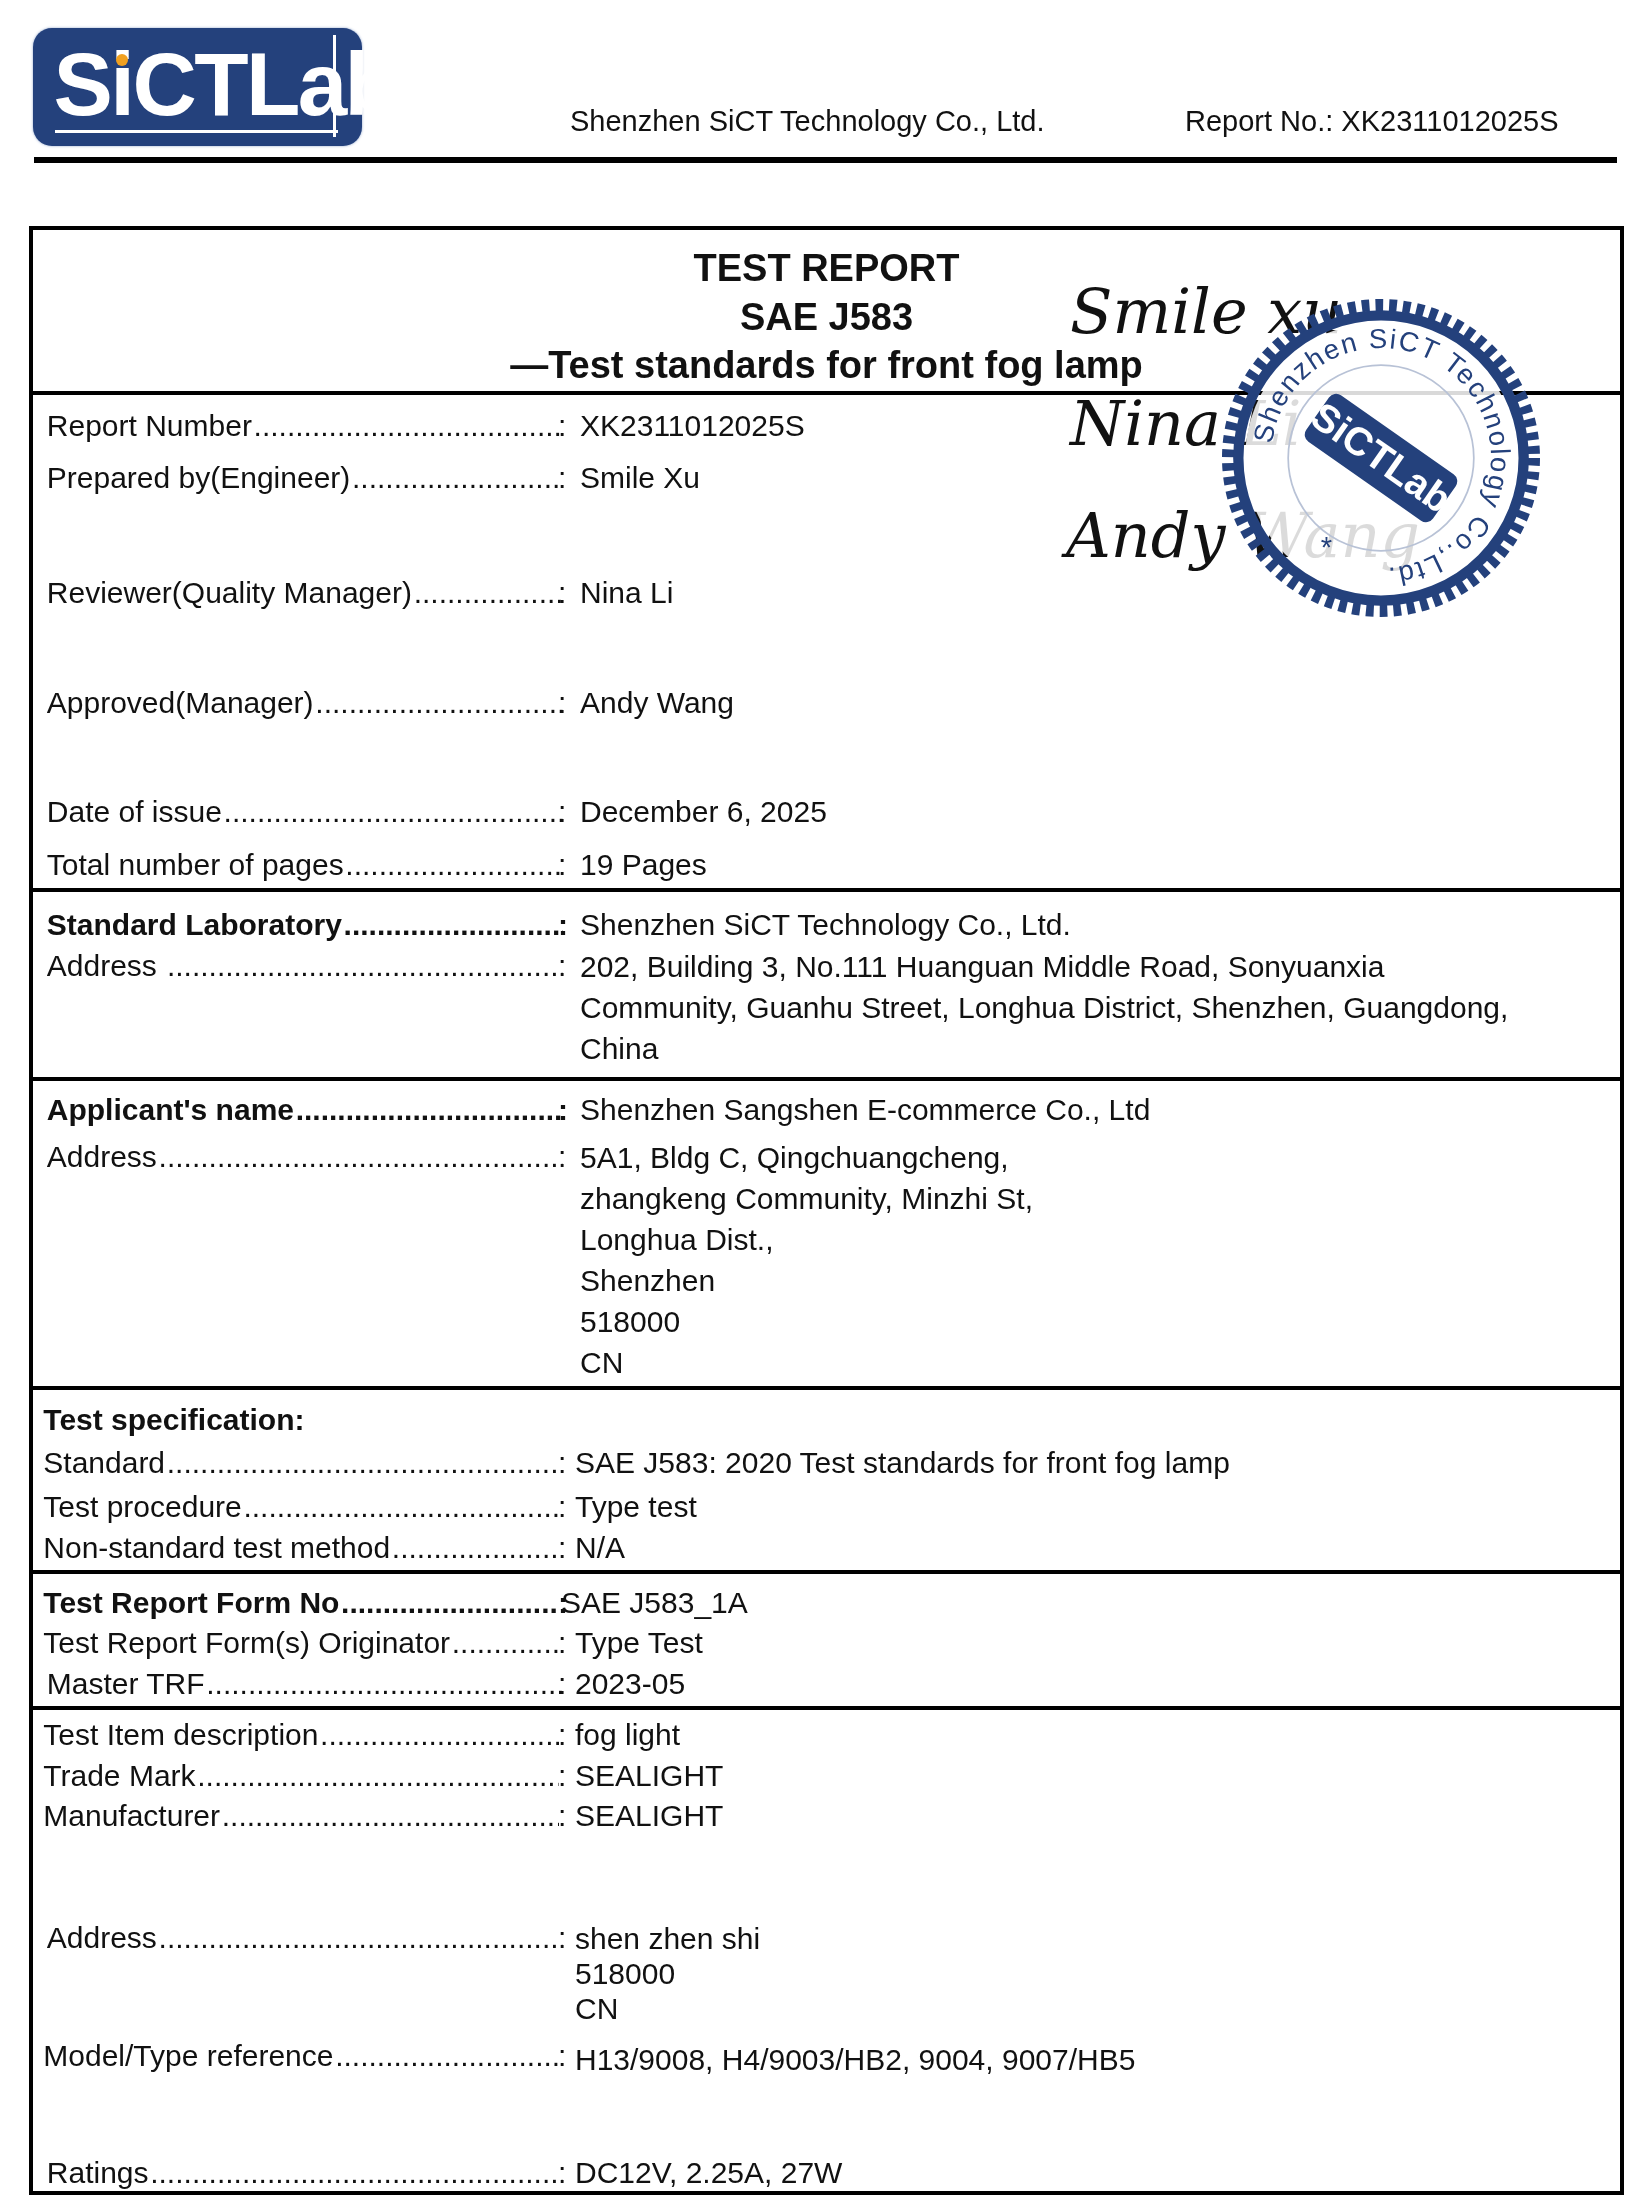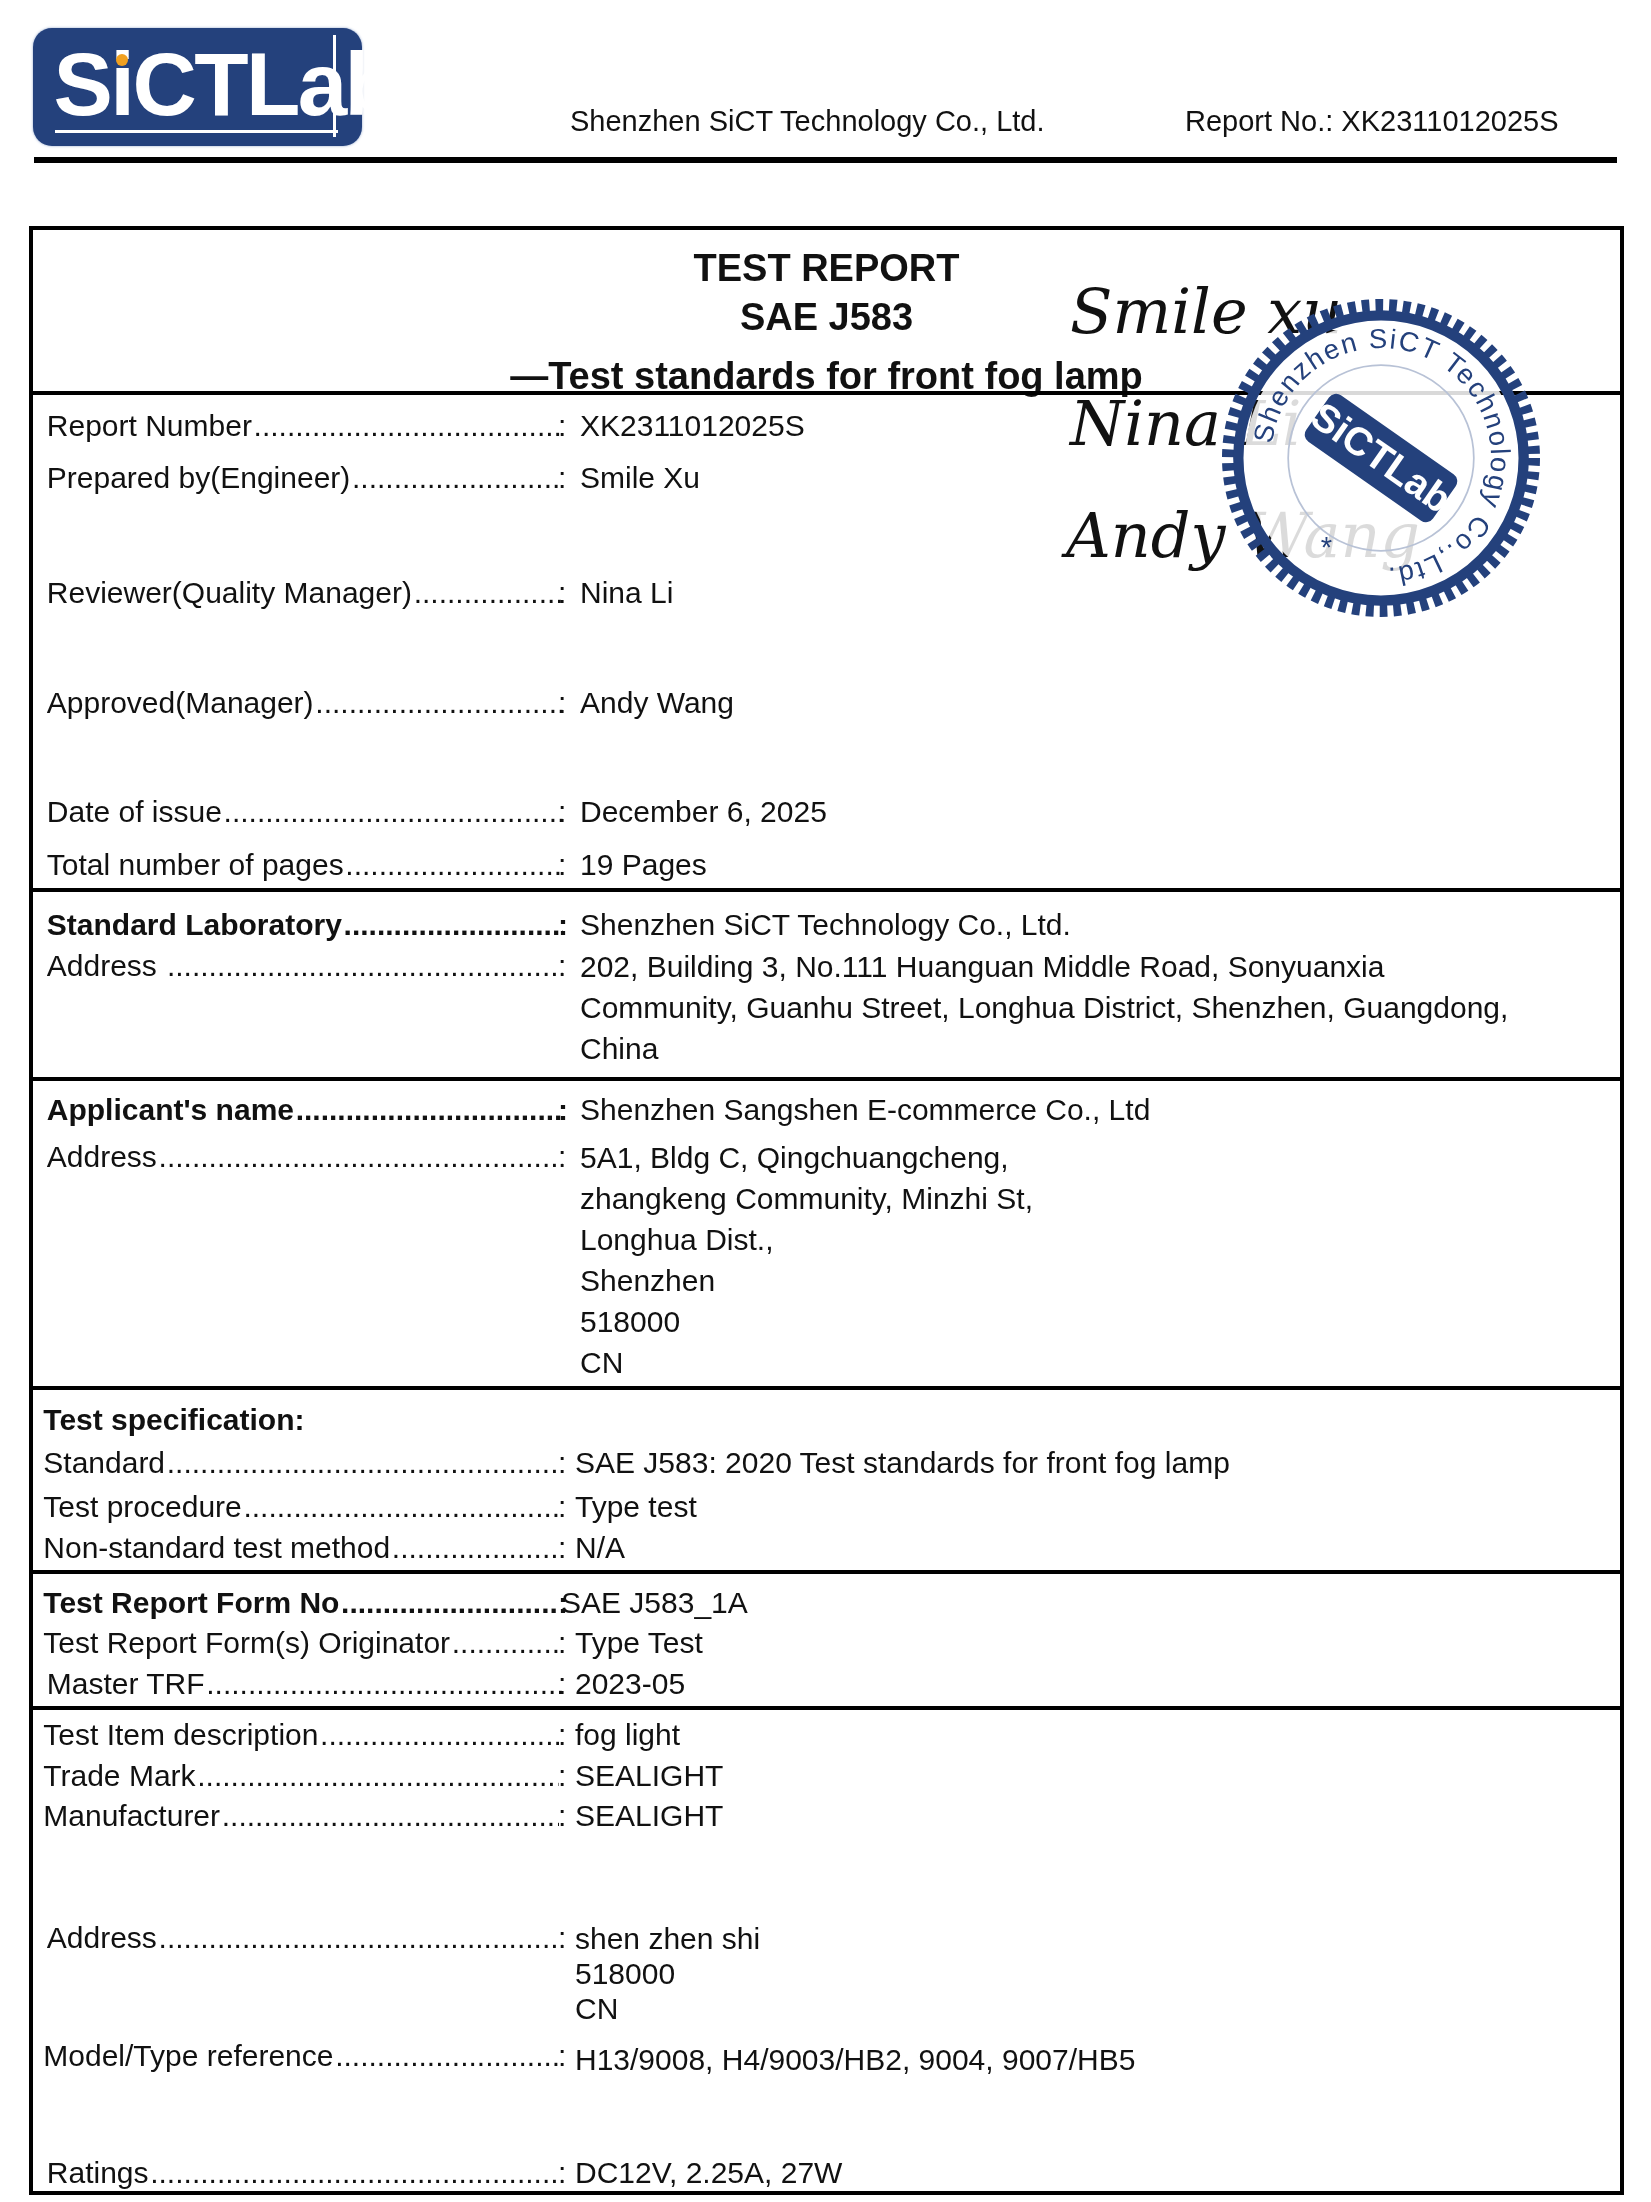--- a/index.html
+++ b/index.html
@@ -48,21 +48,21 @@
   <div class="logo-bar"></div>
 </div>
 <div class="hdr-company">Shenzhen SiCT Technology Co., Ltd.</div>
 <div class="hdr-report">Report No.: XK2311012025S</div>
 <div class="hdr-rule"></div>
 
 <div class="box">
 
   <div class="title-line" style="top:17px">TEST REPORT</div>
   <div class="title-line" style="top:66px">SAE J583</div>
-  <div class="title-line" style="top:125px">—Test standards for front fog lamp</div>
+  <div class="title-line" style="top:114px">—Test standards for front fog lamp</div>
   <div class="divider" style="top:161px"></div>
 
   <div class="row" style="top:179px">
     <div class="lbl"><span class="t">Report Number</span><span class="d">........................................................................................................................................</span></div>
     <span class="colon">:</span>
     <span class="val">XK2311012025S</span>
   </div>
   <div class="row" style="top:231px">
     <div class="lbl"><span class="t">Prepared by(Engineer)</span><span class="d">........................................................................................................................................</span></div>
     <span class="colon">:</span>

